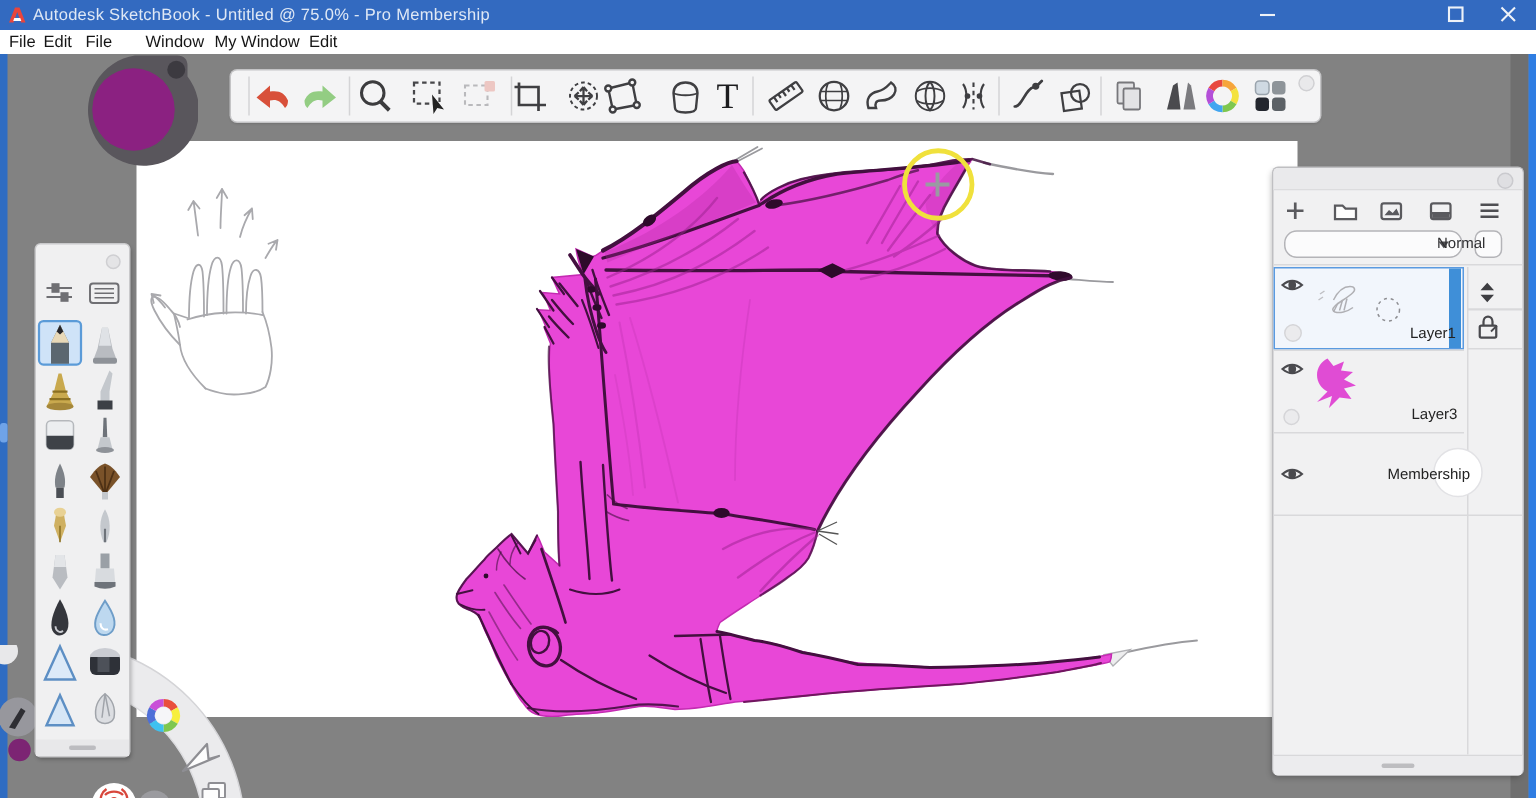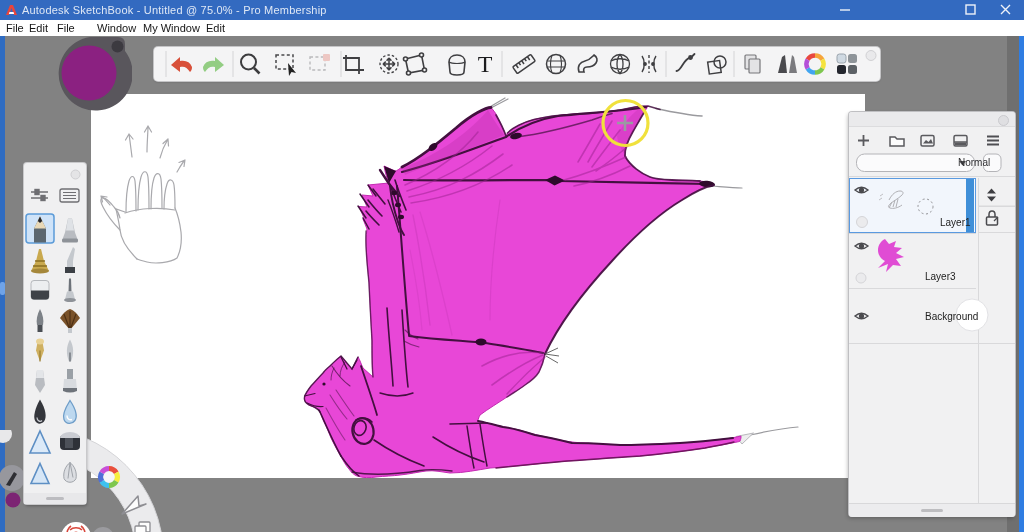--- a/index.html
+++ b/index.html
@@ -440,22 +440,22 @@
  <div class="bluestrip abs"></div>
  <div class="divider" style="left:129px;top:66px;width:1px;height:325px"></div>
  <div class="divider" style="left:129px;top:94px;width:37px;height:1px"></div>
  <div class="divider" style="left:129px;top:120px;width:37px;height:1px"></div>
  <div class="divider" style="left:0;top:121px;width:127px;height:1px"></div>
  <div class="divider" style="left:0;top:176px;width:127px;height:1px"></div>
  <div class="divider" style="left:0;top:231px;width:166px;height:1px"></div>
  <span class="ltext" style="left:61px;top:45px;color:#2e2e31">Normal</span>
  <span class="ltext" style="left:137px;top:32px;font-size:9.5px;color:#2e2e31">100</span>
  <span class="ltext" style="left:43px;top:105px">Layer1</span>
- <span class="ltext" style="left:28px;top:159px">Layer3</span>
- <span class="ltext" style="left:28px;top:199px">Background</span>
+ <span class="ltext" style="left:44px;top:159px">Layer3</span>
+ <span class="ltext" style="left:28px;top:199px">Membership</span>
  <svg style="position:absolute;left:0;top:0" width="166" height="404" viewBox="0 0 166 404">
   <g stroke="#5a5a5e" stroke-width="1.8" fill="none">
    <path d="M14.5,23 V34 M9,28.5 H20"></path>
   </g>
   <g fill="none" stroke="#5a5a5e" stroke-width="1.5">
    <path d="M41,25 h5 l2,2 h7 v7 h-14 Z" fill="#fdfdfd"></path>
    <rect x="72" y="23.5" width="13" height="10.5" rx="1.5"></rect>
   </g>
   <path d="M74,31.5 l3,-3.5 l2.5,2 l2.5,-3 l2,4.5 Z" fill="#5a5a5e"></path>
   <g fill="none" stroke="#5a5a5e" stroke-width="1.5">

